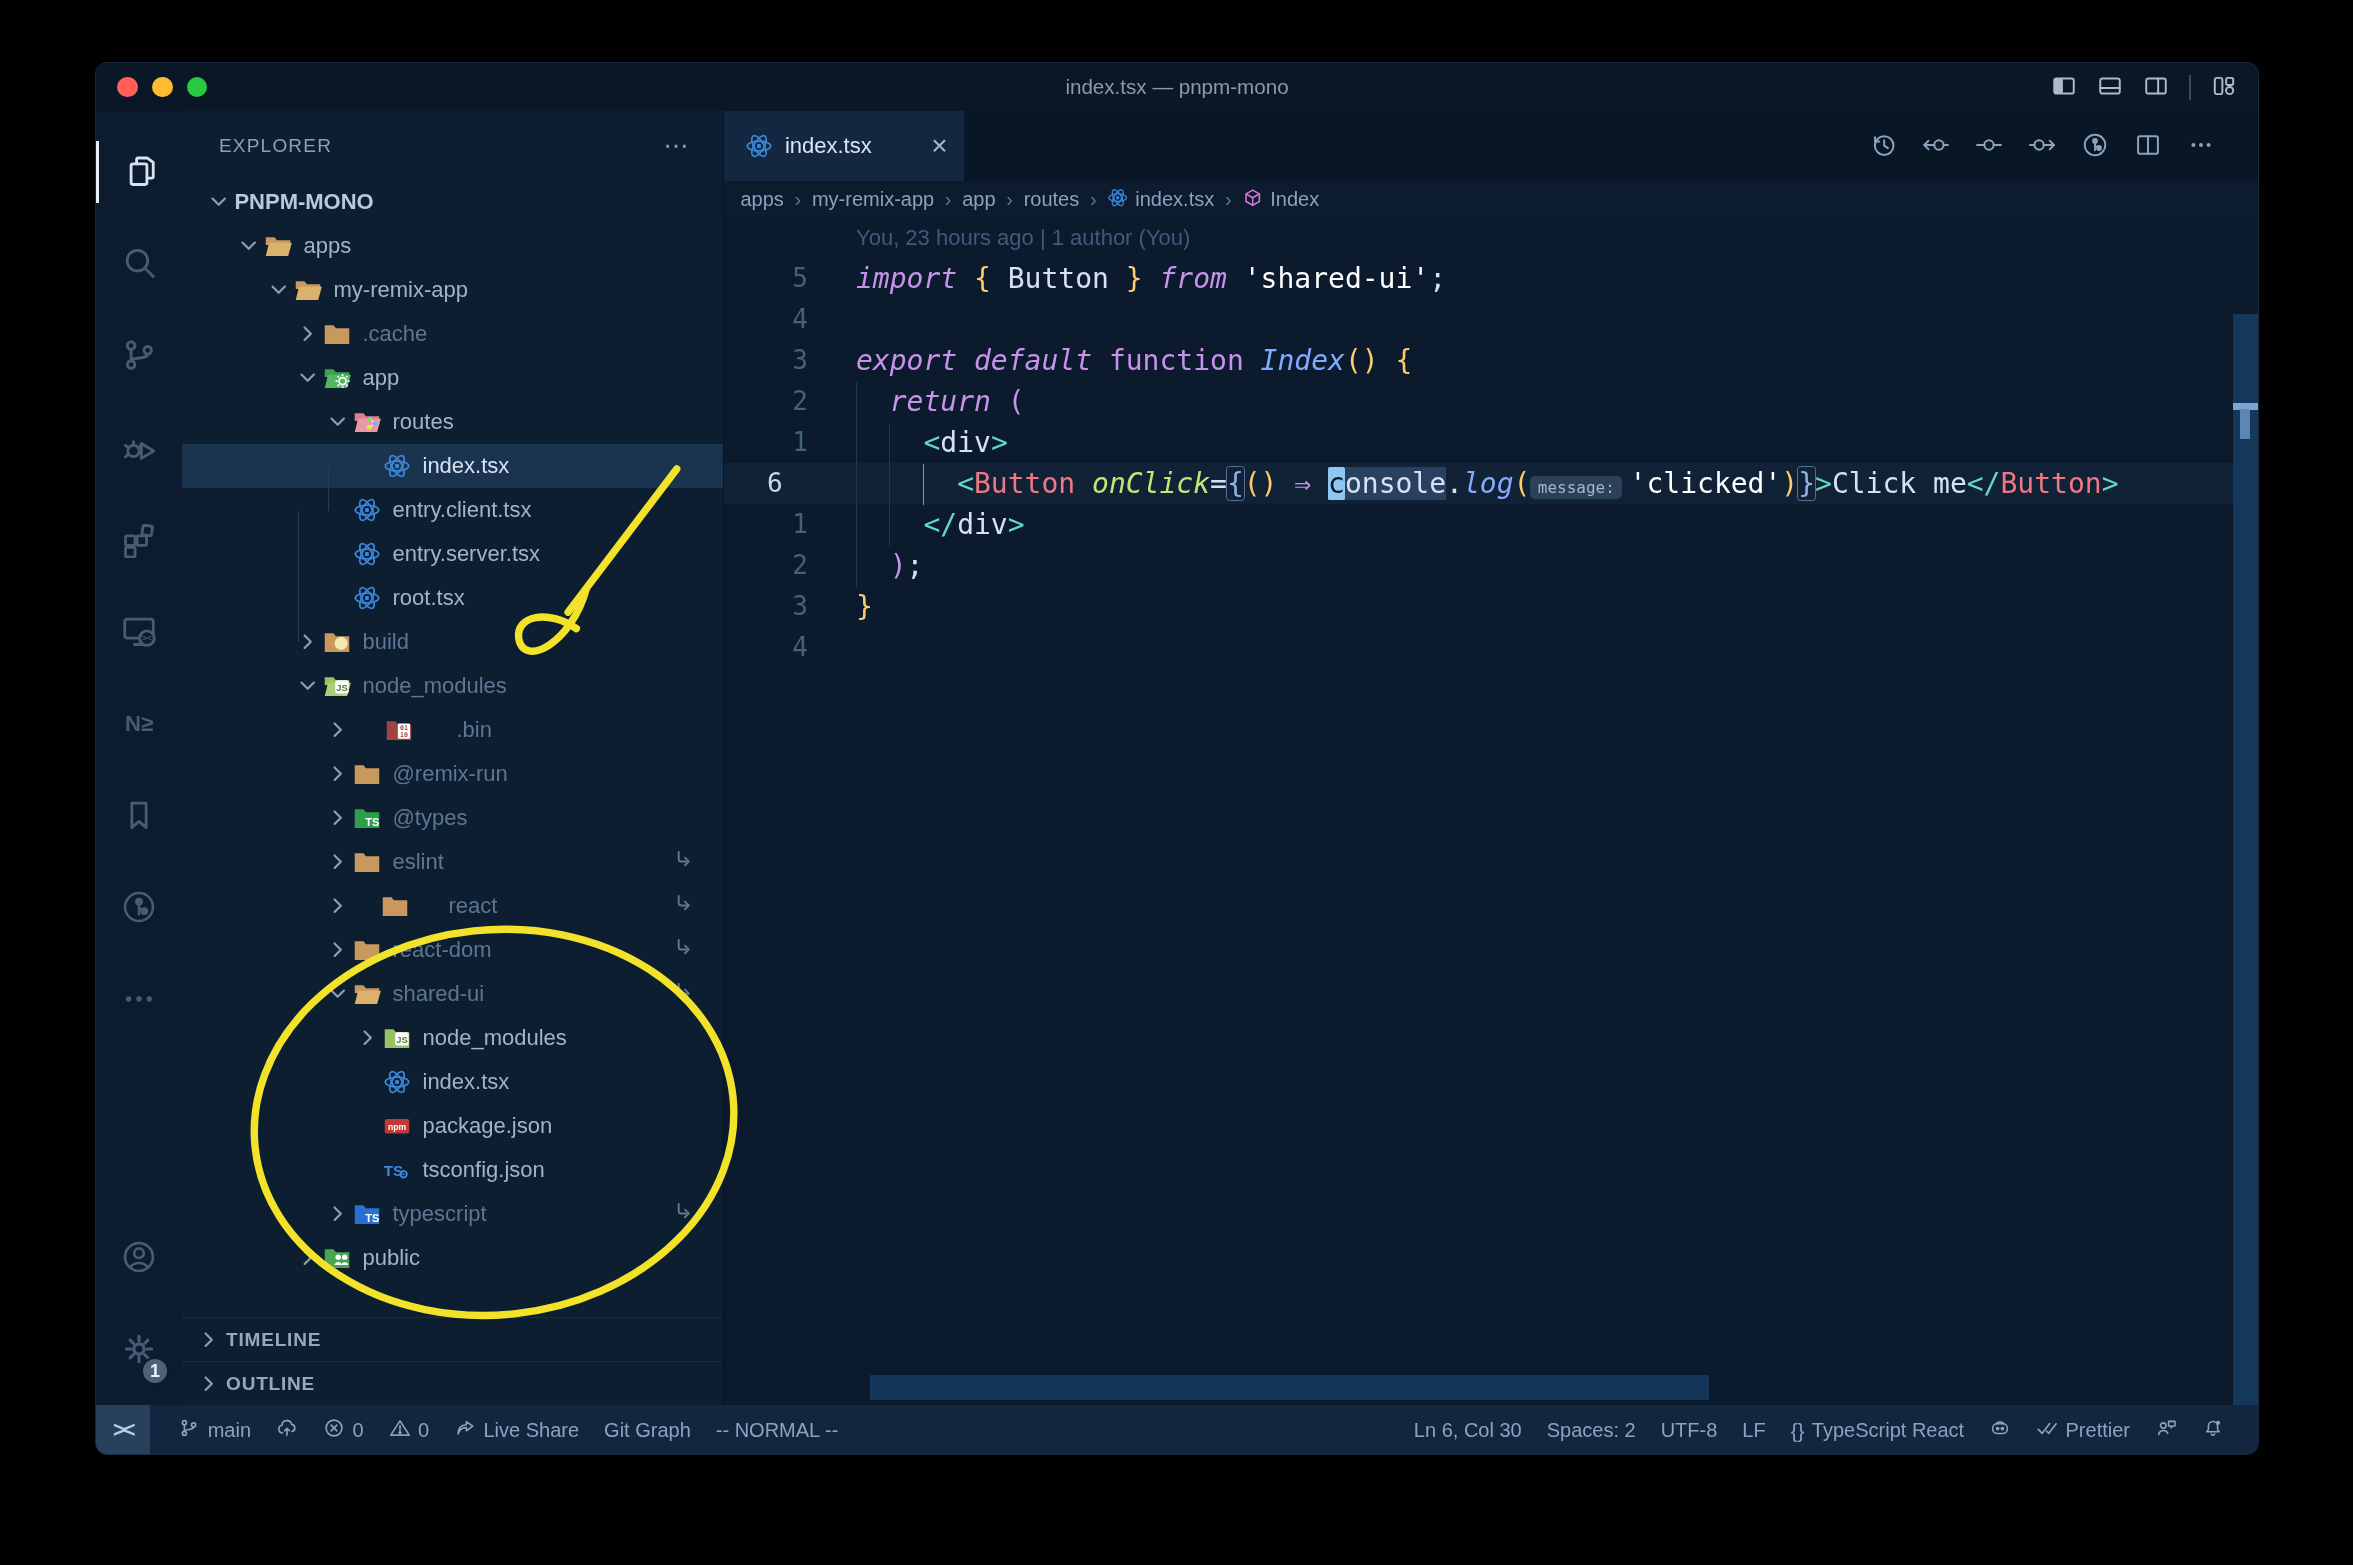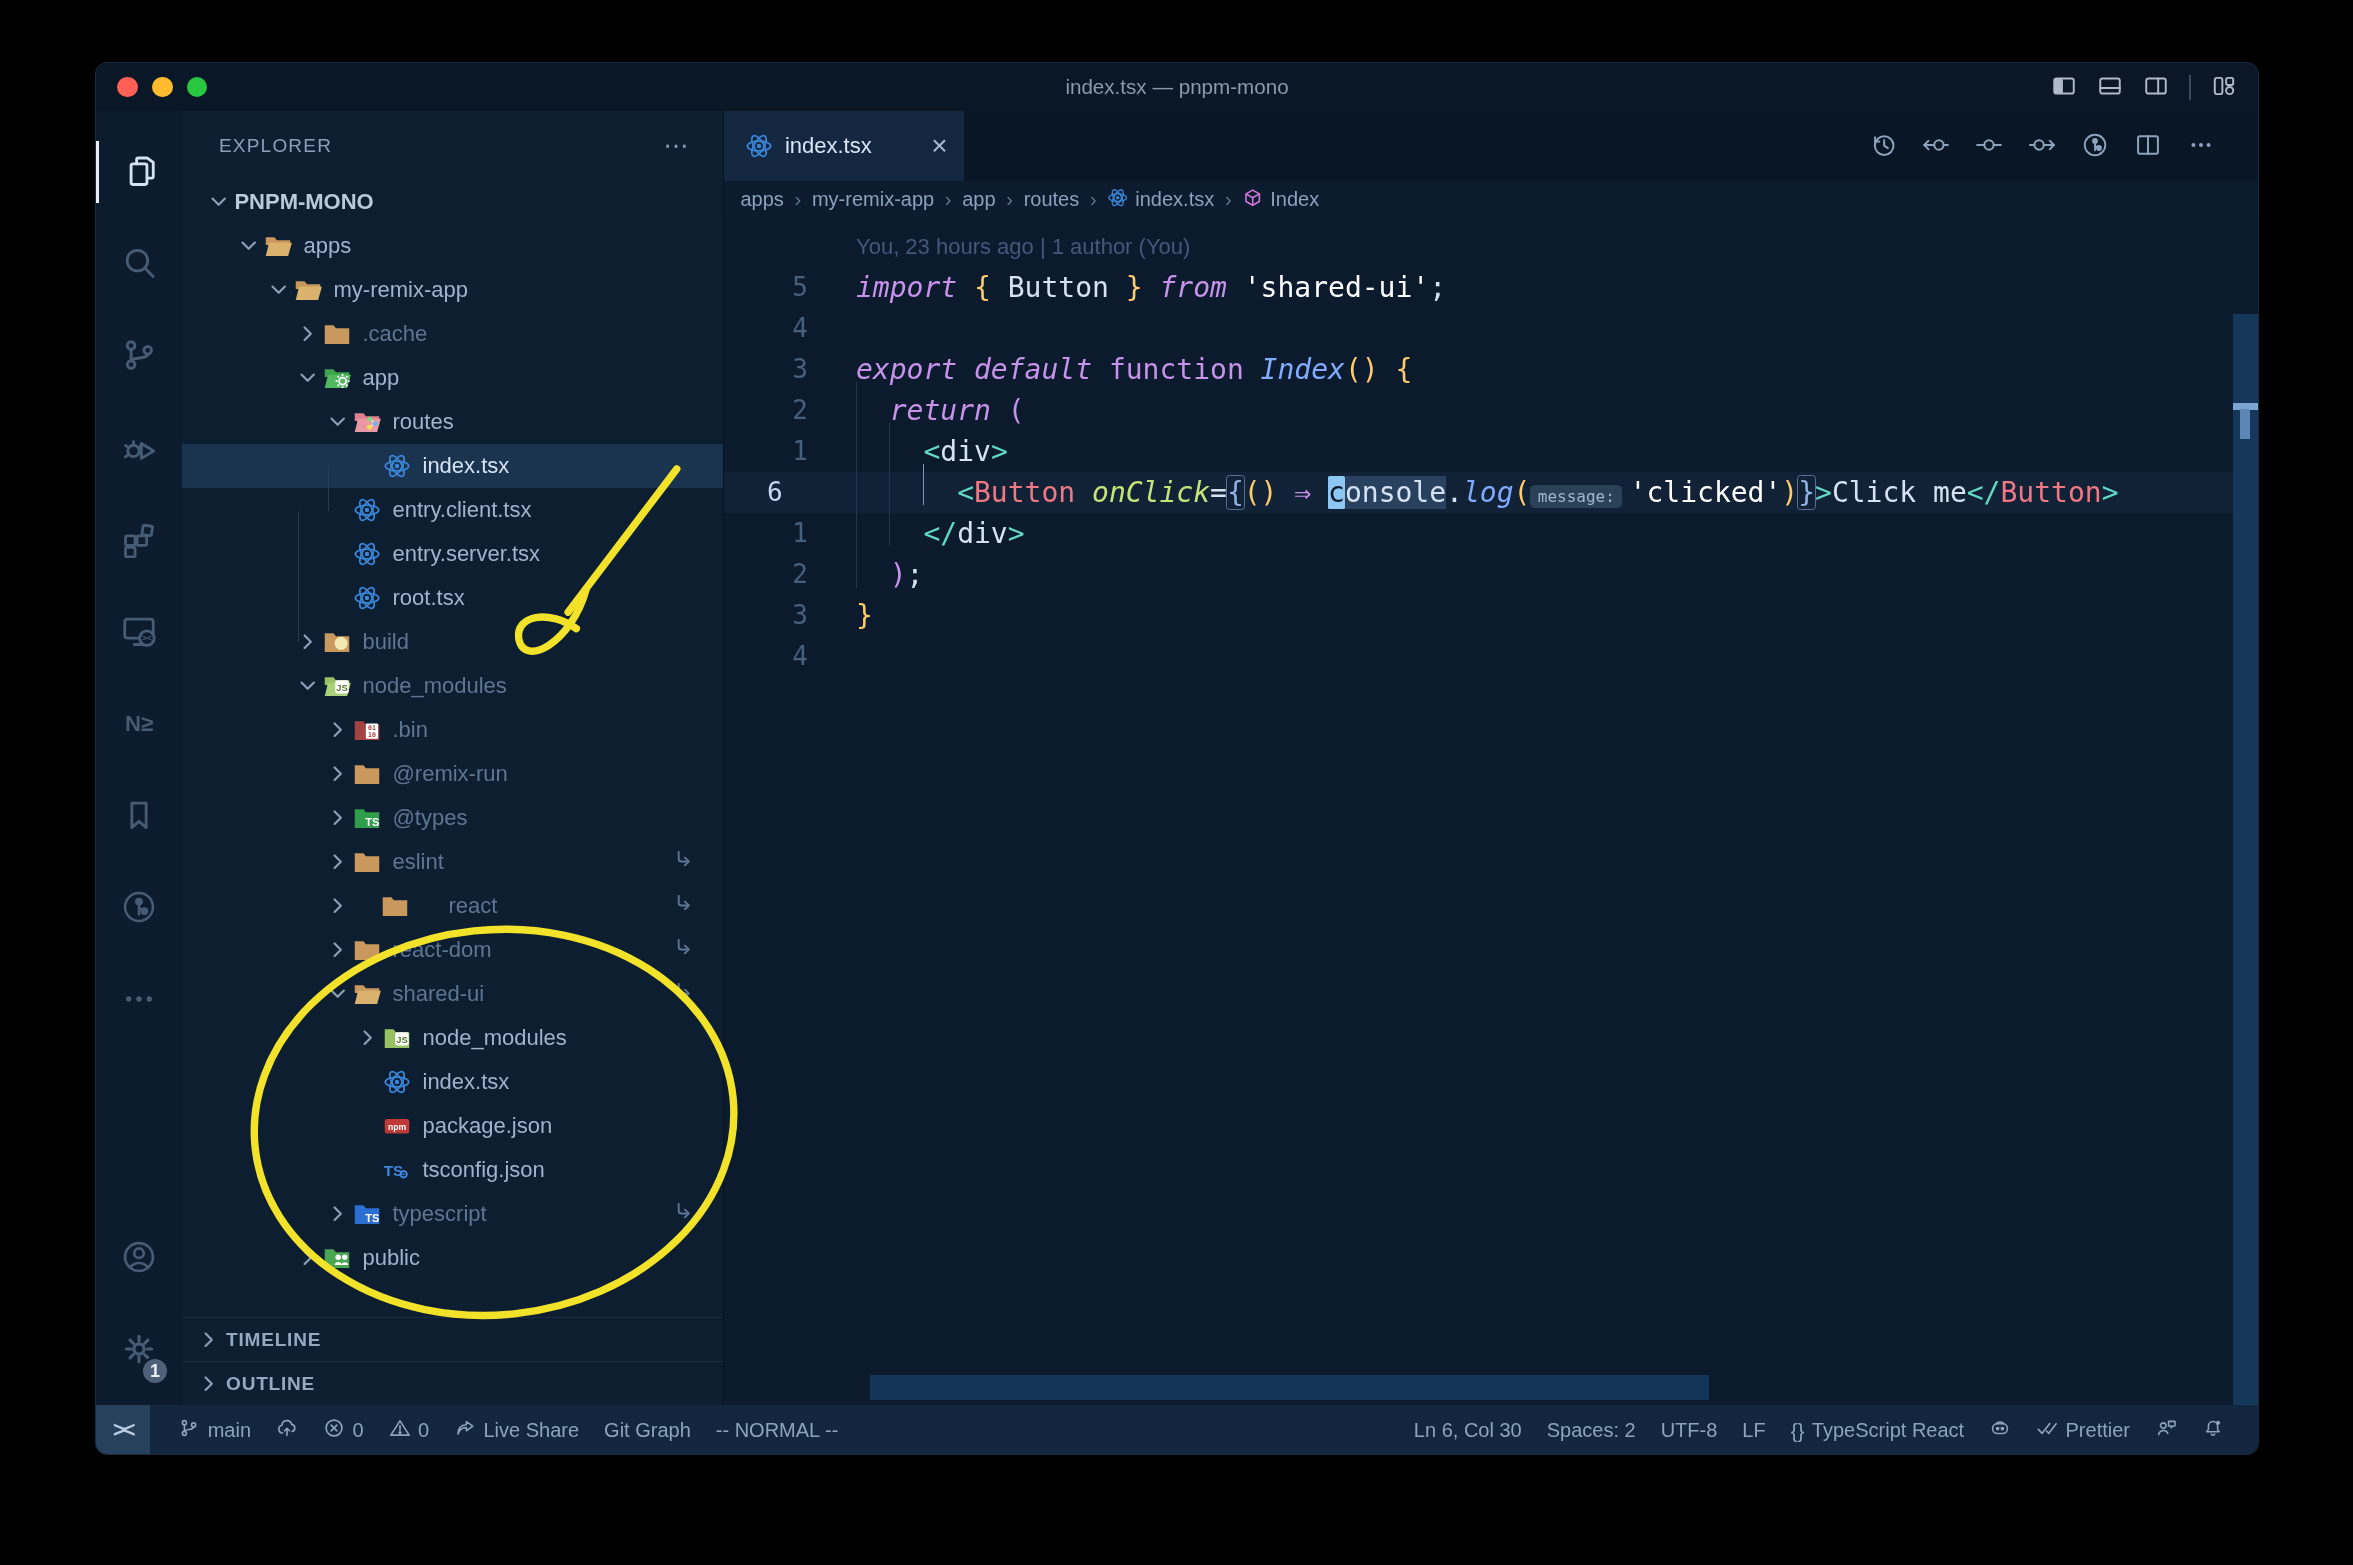--- a/index.html
+++ b/index.html
@@ -67,21 +67,21 @@
   .tab .close { margin-left:auto; color:#a5b8cf; font-size:28px; line-height:1; }
   .ed-actions { position:absolute; right:43px; top:0; height:100%; display:flex; align-items:center; gap:25px; color:#8da2bc; }
   .ed-actions svg { width:28px; height:28px; }
   .crumbs { height:36px; display:flex; align-items:center; padding-left:16.5px; gap:10.7px; color:#8ba1bd;
             font-size:20px; background:#0c1b2d; }
   .crumbs .csep { color:#5f7795; font-size:20px; }
   .crumbs .cicon svg { width:21.4px; height:21.4px; vertical-align:-3.3px; }
   .crumb { display:flex; align-items:center; gap:6.6px; }
 
   .code-area { position:relative; flex:1; overflow:hidden; font-family:"DejaVu Sans Mono", monospace; font-size:28px; }
-  .blame { height:41px; line-height:41px; padding-left:132px; color:#44587c; font-size:22px; font-family:"Liberation Sans",sans-serif;margin-top:9px; }
+  .blame { height:41px; line-height:41px; padding-left:132px; color:#44587c; font-size:22px; font-family:"Liberation Sans",sans-serif; }
   .cline { height:41px; line-height:41px; display:flex; white-space:pre; position:relative; }
   .cline.cur { background:rgba(125,170,230,0.055); }
   .lnum { width:132px; flex:0 0 132px; text-align:right; padding-right:48px; color:#46607c; font-size:26px; }
   .cline.cur .lnum { text-align:left; padding-left:43px; color:#c7daf0; }
   .ltext { flex:1; }
   .guide { position:absolute; width:0.8px; background:#22374e; }
   .guide.active { background:#7e96b2; }
 
   .tok-kw{color:#c792ea;font-style:italic} .tok-kwu{color:#c792ea}
   .tok-y{color:#ffcb6b} .tok-w{color:#d6e2f3} .tok-s{color:#ffffff}
@@ -404,21 +404,21 @@
               <span class="ticon">
                 <svg viewBox="0 0 24 24" style="font-size:27px">
                   <path d="M1.5 4.5 h7.4 l2.2 2.6 h11.4 v4 h-21 z" fill="#97c263"></path>
                   <path d="M4.3 9.3 h19.6 l-3.2 11.2 H1.5 z" fill="#abd178"></path>
                   <rect x="10.5" y="7" width="11.5" height="11.5" rx="1.5" fill="#fff"></rect>
                   <text x="16.3" y="15.9" font-size="8" font-weight="bold" fill="#55762e" text-anchor="middle" font-family="Liberation Sans,sans-serif">JS</text>
                 </svg>
               </span>
               <span class="tlabel">node_modules</span>
             </div>
-            <div class="trow dim" style="padding-left: 140px;">
+            <div class="trow dim" style="padding-left: 140px; gap: 32px;">
               <span class="twisty">
                 <svg viewBox="0 0 24 24" fill="none" stroke="currentColor" stroke-width="2.4" stroke-linecap="round" stroke-linejoin="round">
                   <polyline points="8.5,5 15.5,12 8.5,19"></polyline>
                 </svg>
               </span>
               <span class="ticon">
                 <svg viewBox="0 0 24 24" style="font-size:27px">
                   <path d="M1.5 4.5 h7.4 l2.2 2.6 h11.4 v13.4 h-21 z" fill="#a24341"></path>
                   <rect x="11" y="6.5" width="10.5" height="13" rx="1" fill="#fff"></rect>
                   <text x="16.3" y="12.2" font-size="5.6" font-weight="bold" fill="#a63c3a" text-anchor="middle" font-family="DejaVu Sans Mono,monospace">01</text>

